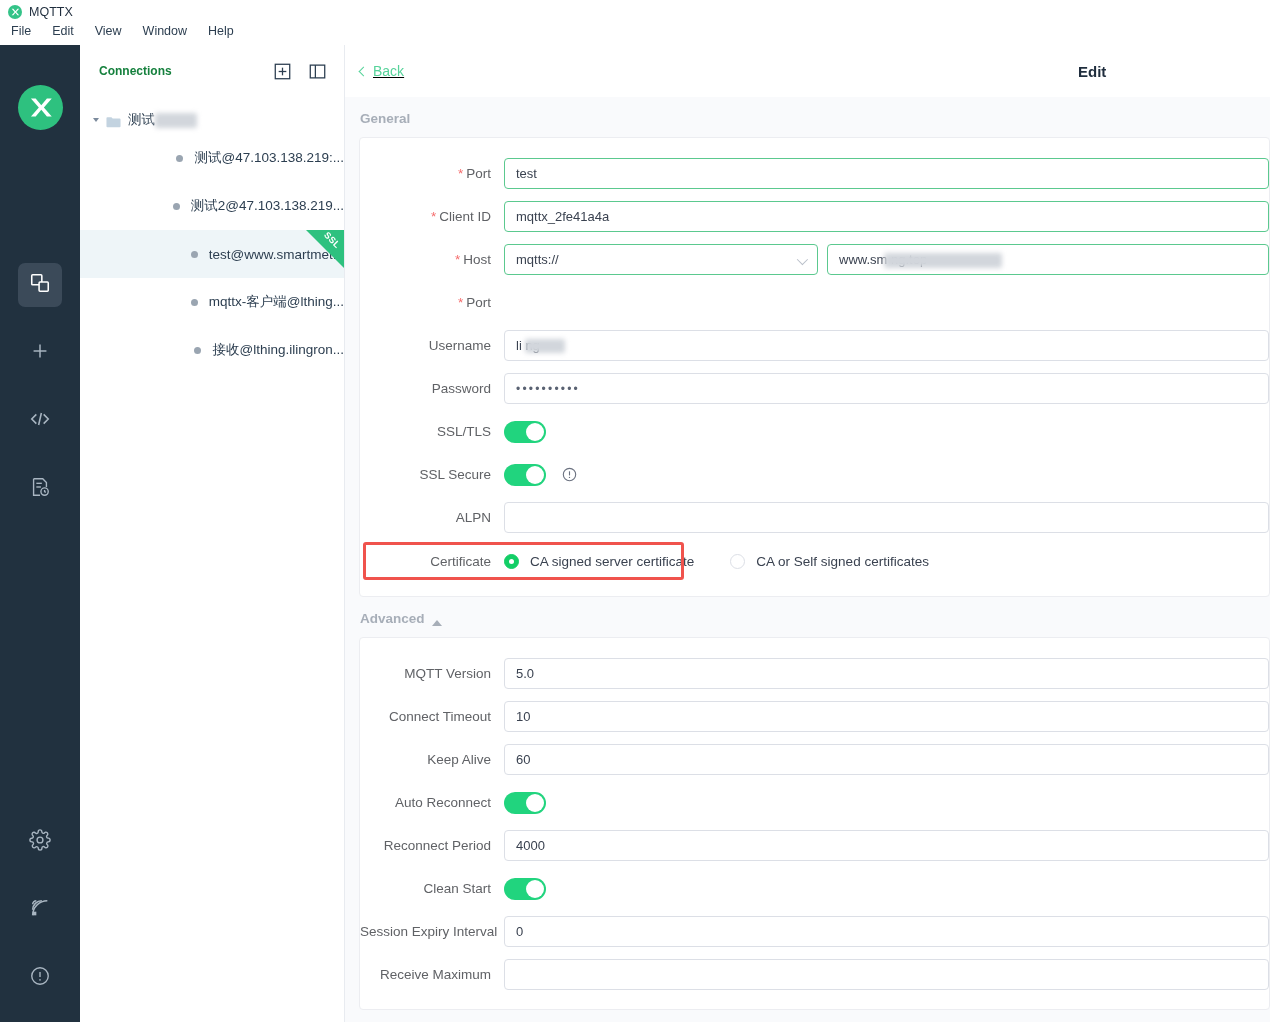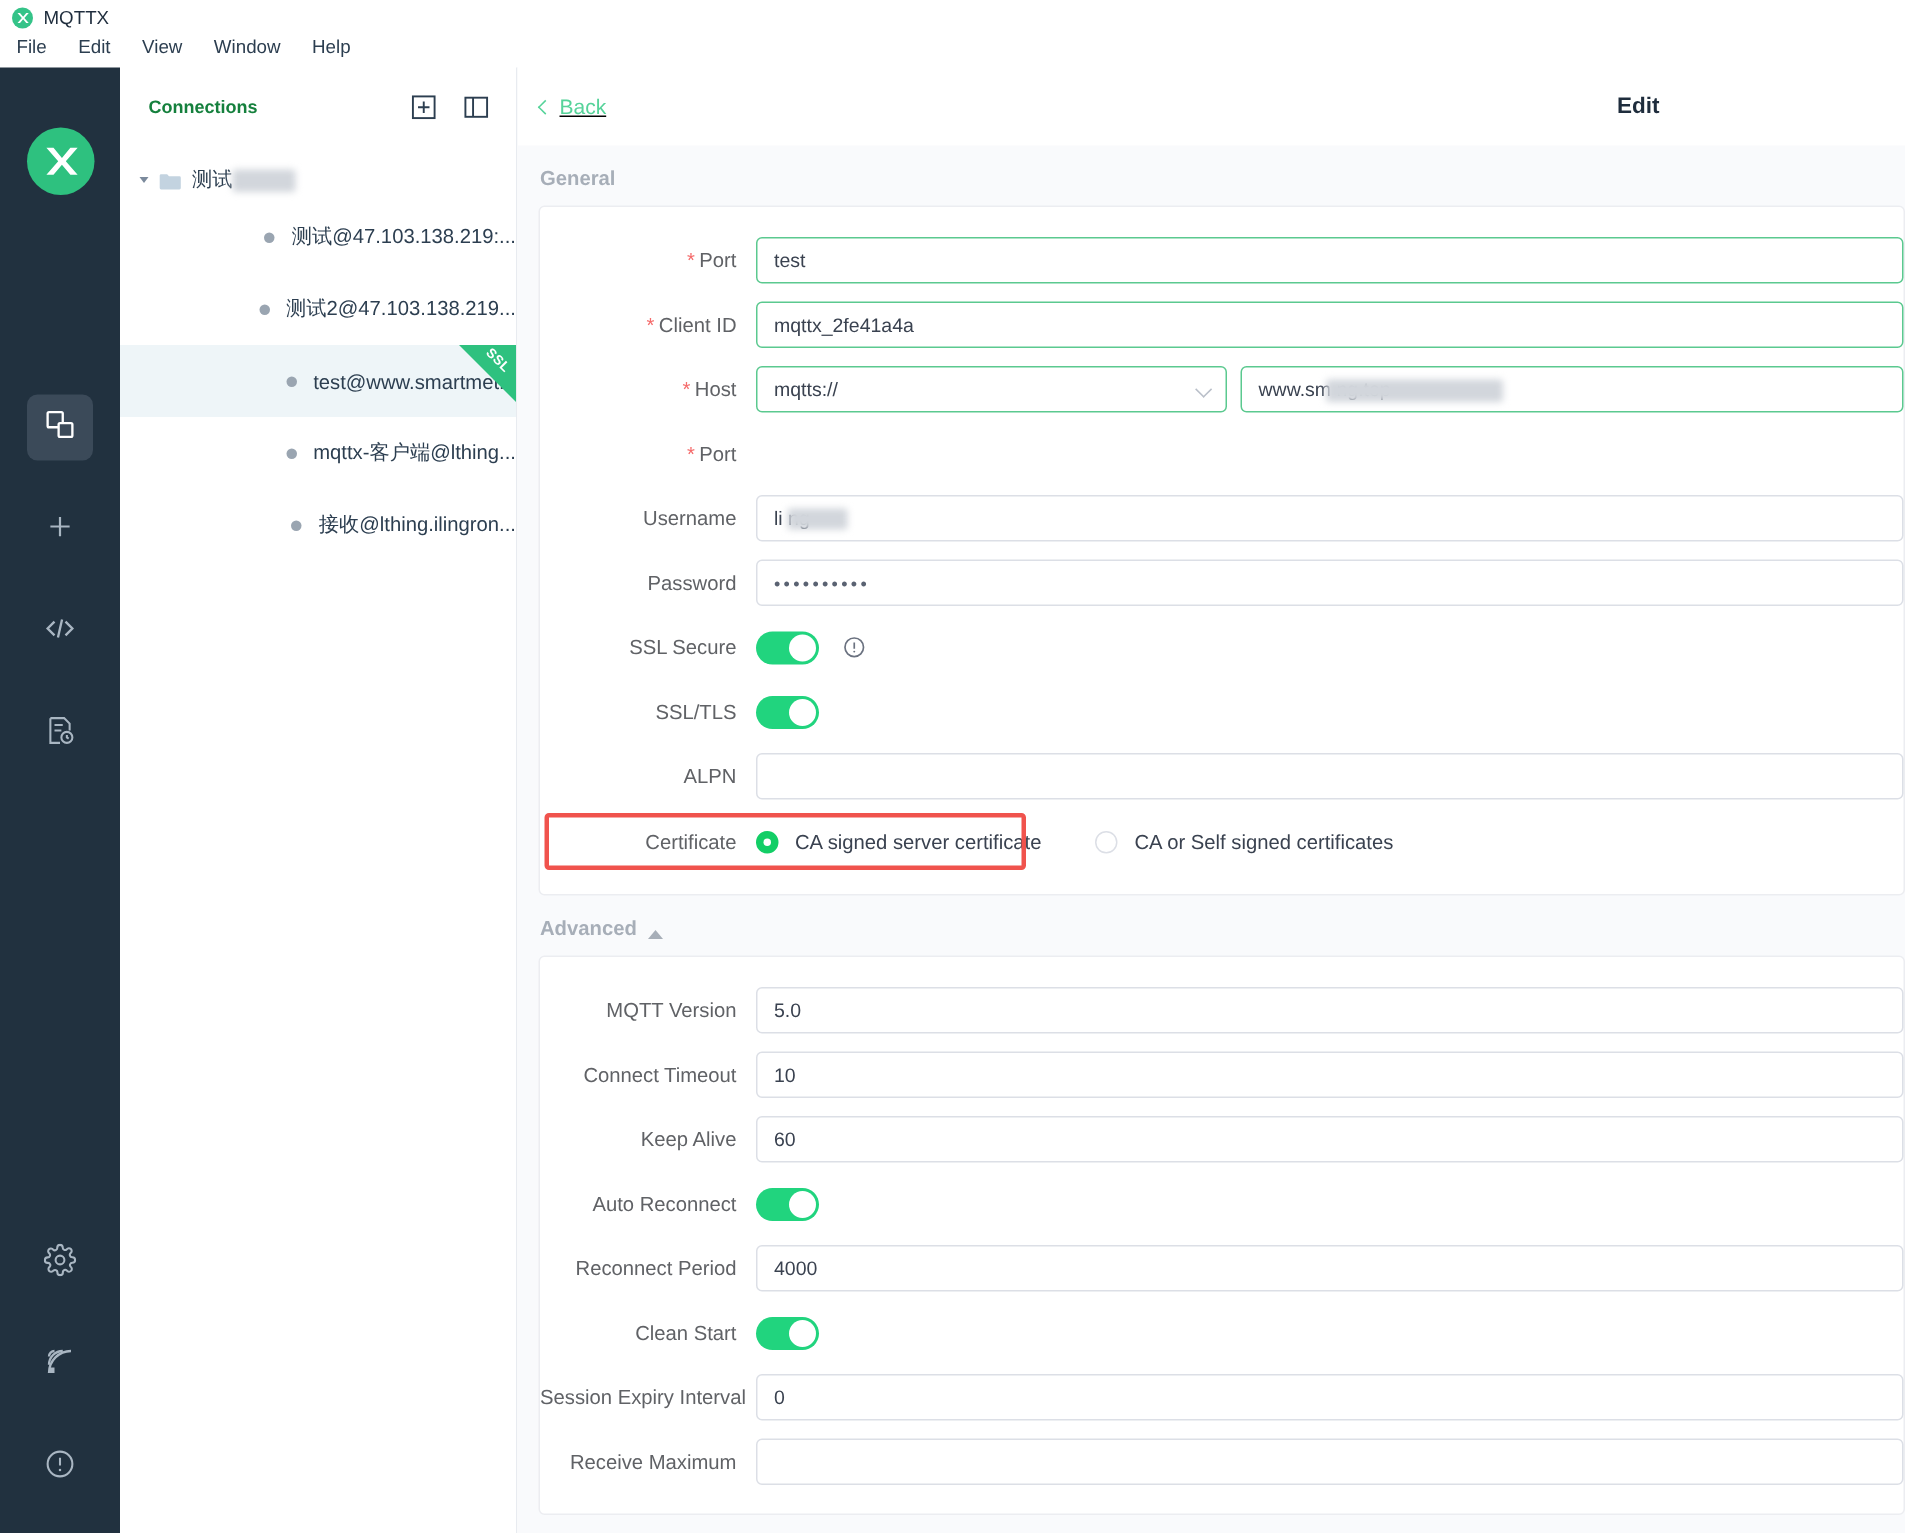--- a/index.html
+++ b/index.html
@@ -478,38 +478,38 @@
             <span class="blur-patch" style="left:20px; top:8px; width:40px; height:14px;"></span>
           </span>
         </div>
 
         <div class="form-row">
           <span class="form-label">Password</span>
           <span class="inp inp-wide dots">••••••••••</span>
         </div>
 
         <div class="form-row">
+          <span class="form-label">SSL/TLS</span>
+          <span class="toggle">
+              <span class="knob"></span>
+            </span>
+        </div>
+
+        <div class="form-row">
           <span class="form-label">SSL Secure</span>
           <span class="toggle">
               <span class="knob"></span>
             </span>
           <span class="info-icon">
             <svg viewBox="0 0 16 16" fill="none" stroke="#6b7280" stroke-width="1.2">
               <circle cx="8" cy="8" r="6.6"></circle>
                 <line x1="8" y1="4.6" x2="8" y2="9"></line>
               <circle cx="8" cy="11.1" r="0.7" fill="#6b7280" stroke="none"></circle>
             </svg>
           </span>
-        </div>
-
-        <div class="form-row">
-          <span class="form-label">SSL/TLS</span>
-          <span class="toggle">
-              <span class="knob"></span>
-            </span>
         </div>
 
         <div class="form-row">
           <span class="form-label">ALPN</span>
           <span class="inp inp-wide"></span>
         </div>
 
         <div class="form-row cert-row">
           <span class="cert-highlight"></span>
           <span class="form-label">Certificate</span>

